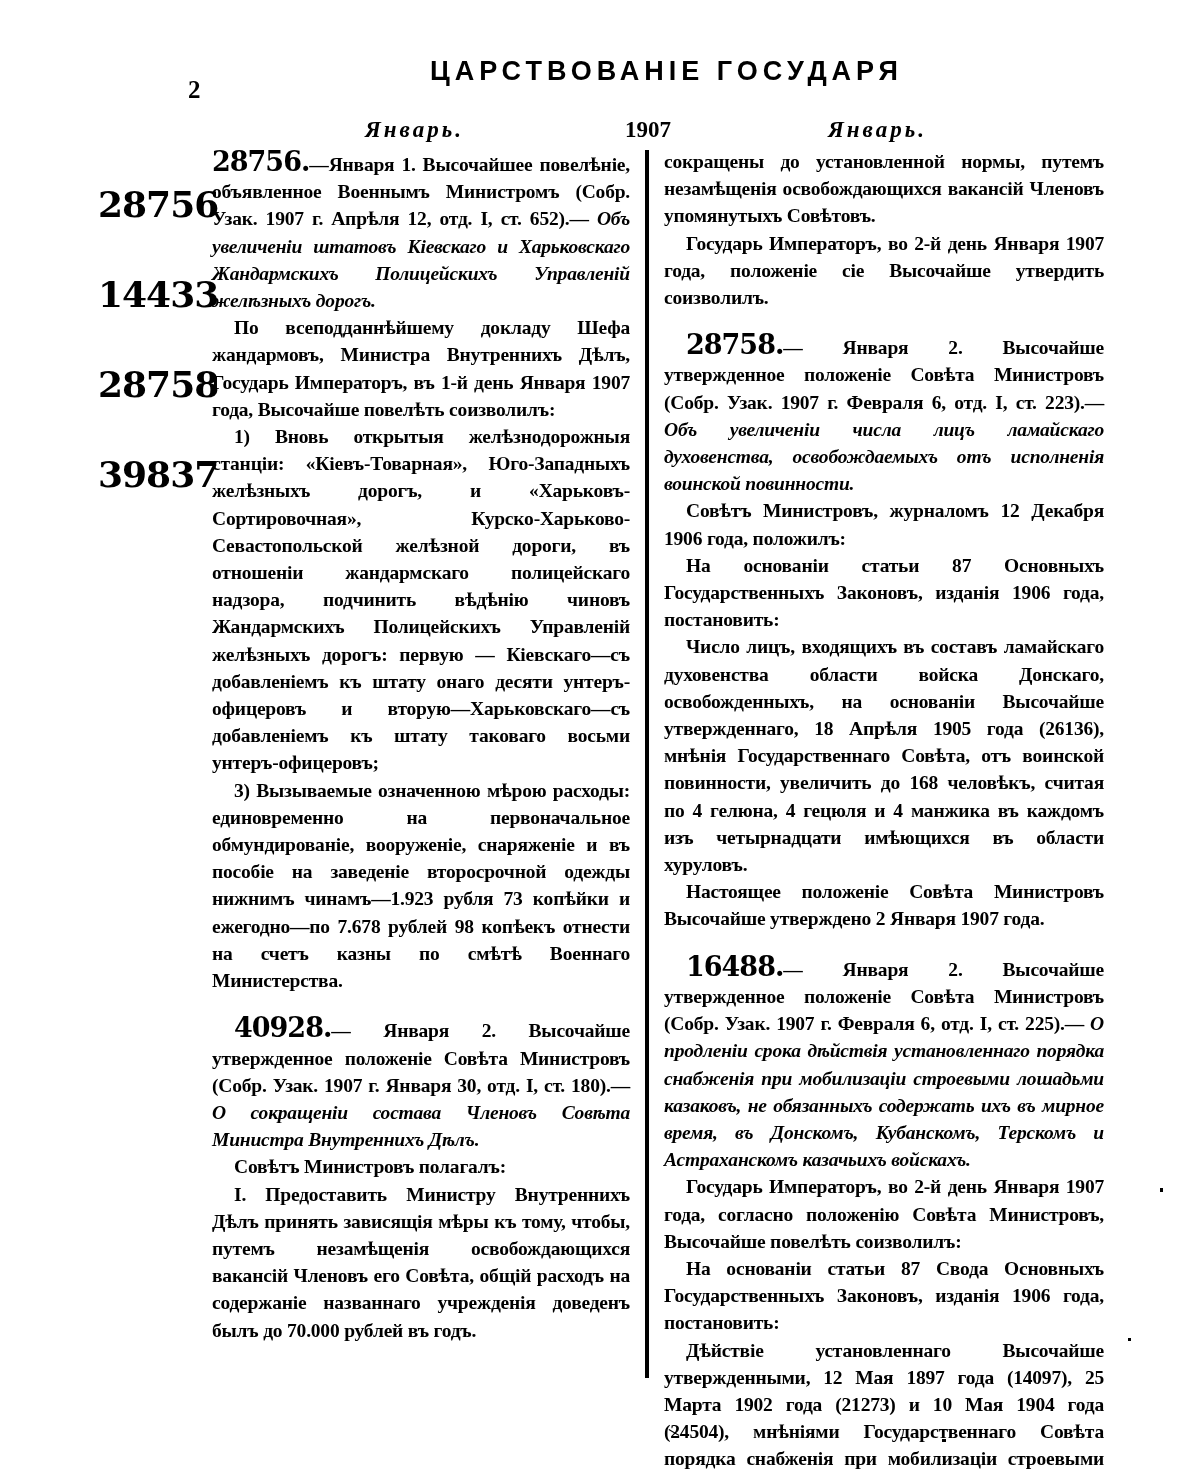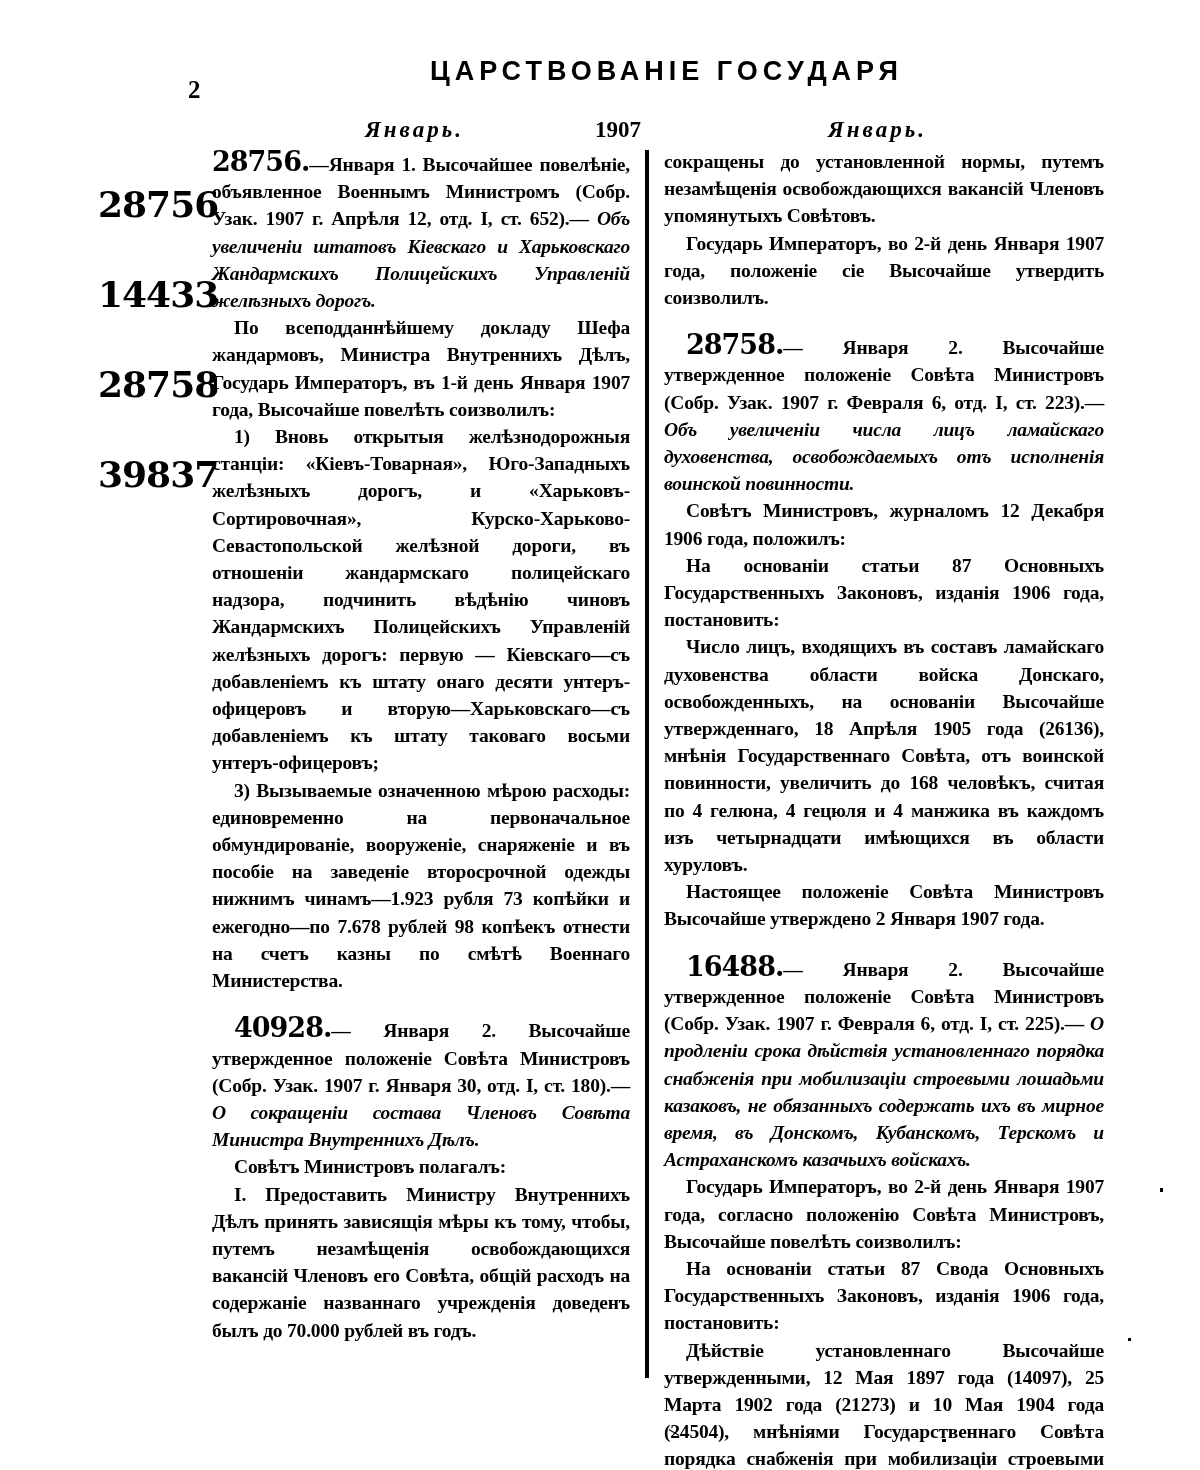--- a/index.html
+++ b/index.html
@@ -4,21 +4,21 @@
 <style>
   html, body { margin: 0; padding: 0; background: #ffffff; }
   body { width: 1200px; height: 1470px; position: relative; overflow: hidden;
          font-family: "Liberation Serif", "DejaVu Serif", serif; color: #000; }
   .page { position: absolute; left: 0; top: 0; width: 1200px; height: 1470px; }
 
   .page-number { position: absolute; left: 188px; top: 76px; font-size: 25px; font-weight: bold; }
   .running-title { position: absolute; left: 430px; top: 56px; font-size: 27px; font-weight: bold;
                    letter-spacing: 5px; font-family: "Liberation Sans Narrow", "Liberation Sans", sans-serif; }
   .month-left { position: absolute; left: 365px; top: 117px; font-size: 23px; font-style: italic; font-weight: bold; letter-spacing: 3px; }
-  .year { position: absolute; left: 595px; top: 117px; font-size: 23px; font-weight: bold; text-align: center; }
+  .year { position: absolute; left: 625px; top: 117px; font-size: 23px; font-weight: bold; text-align: center; }
   .month-right { position: absolute; left: 828px; top: 117px; font-size: 23px; font-style: italic; font-weight: bold; letter-spacing: 3px; }
 
   .margin-numbers { position: absolute; left: 98px; top: 146px; width: 95px; }
   .margin-number { font-size: 36px; font-weight: 700; line-height: 1; font-family: "DejaVu Serif", serif;
                    letter-spacing: -1px; height: 50px; margin-top: 40px; }
 
   .col { position: absolute; text-align: justify; font-size: 19.5px; line-height: 27.2px;
          font-family: "Liberation Serif", serif; font-weight: bold; letter-spacing: -0.2px; }
   .col-left { left: 212px; top: 148px; width: 418px; }
   .col-right { left: 664px; top: 148px; width: 440px; }

